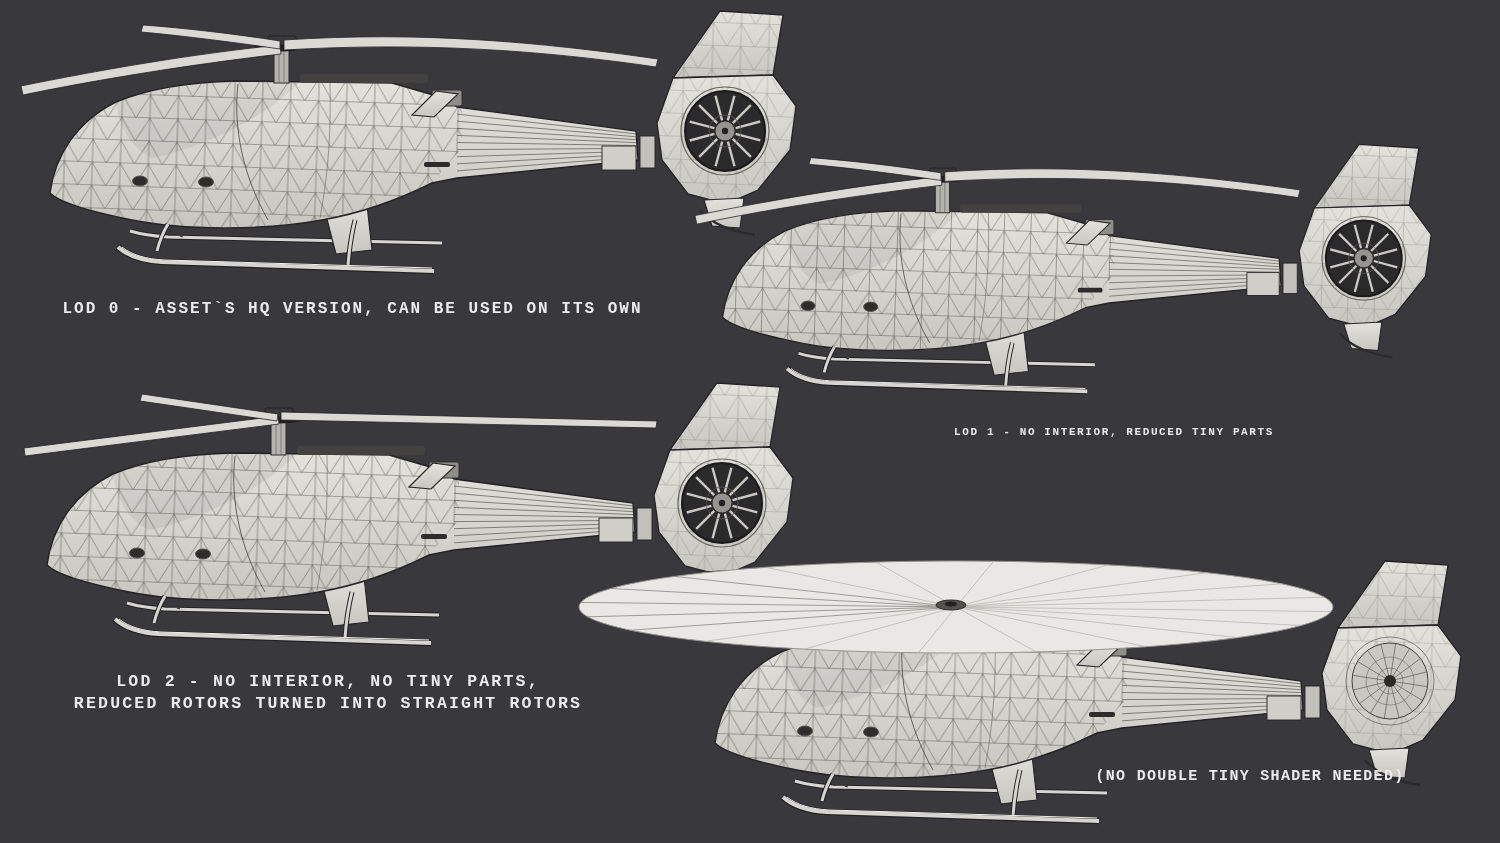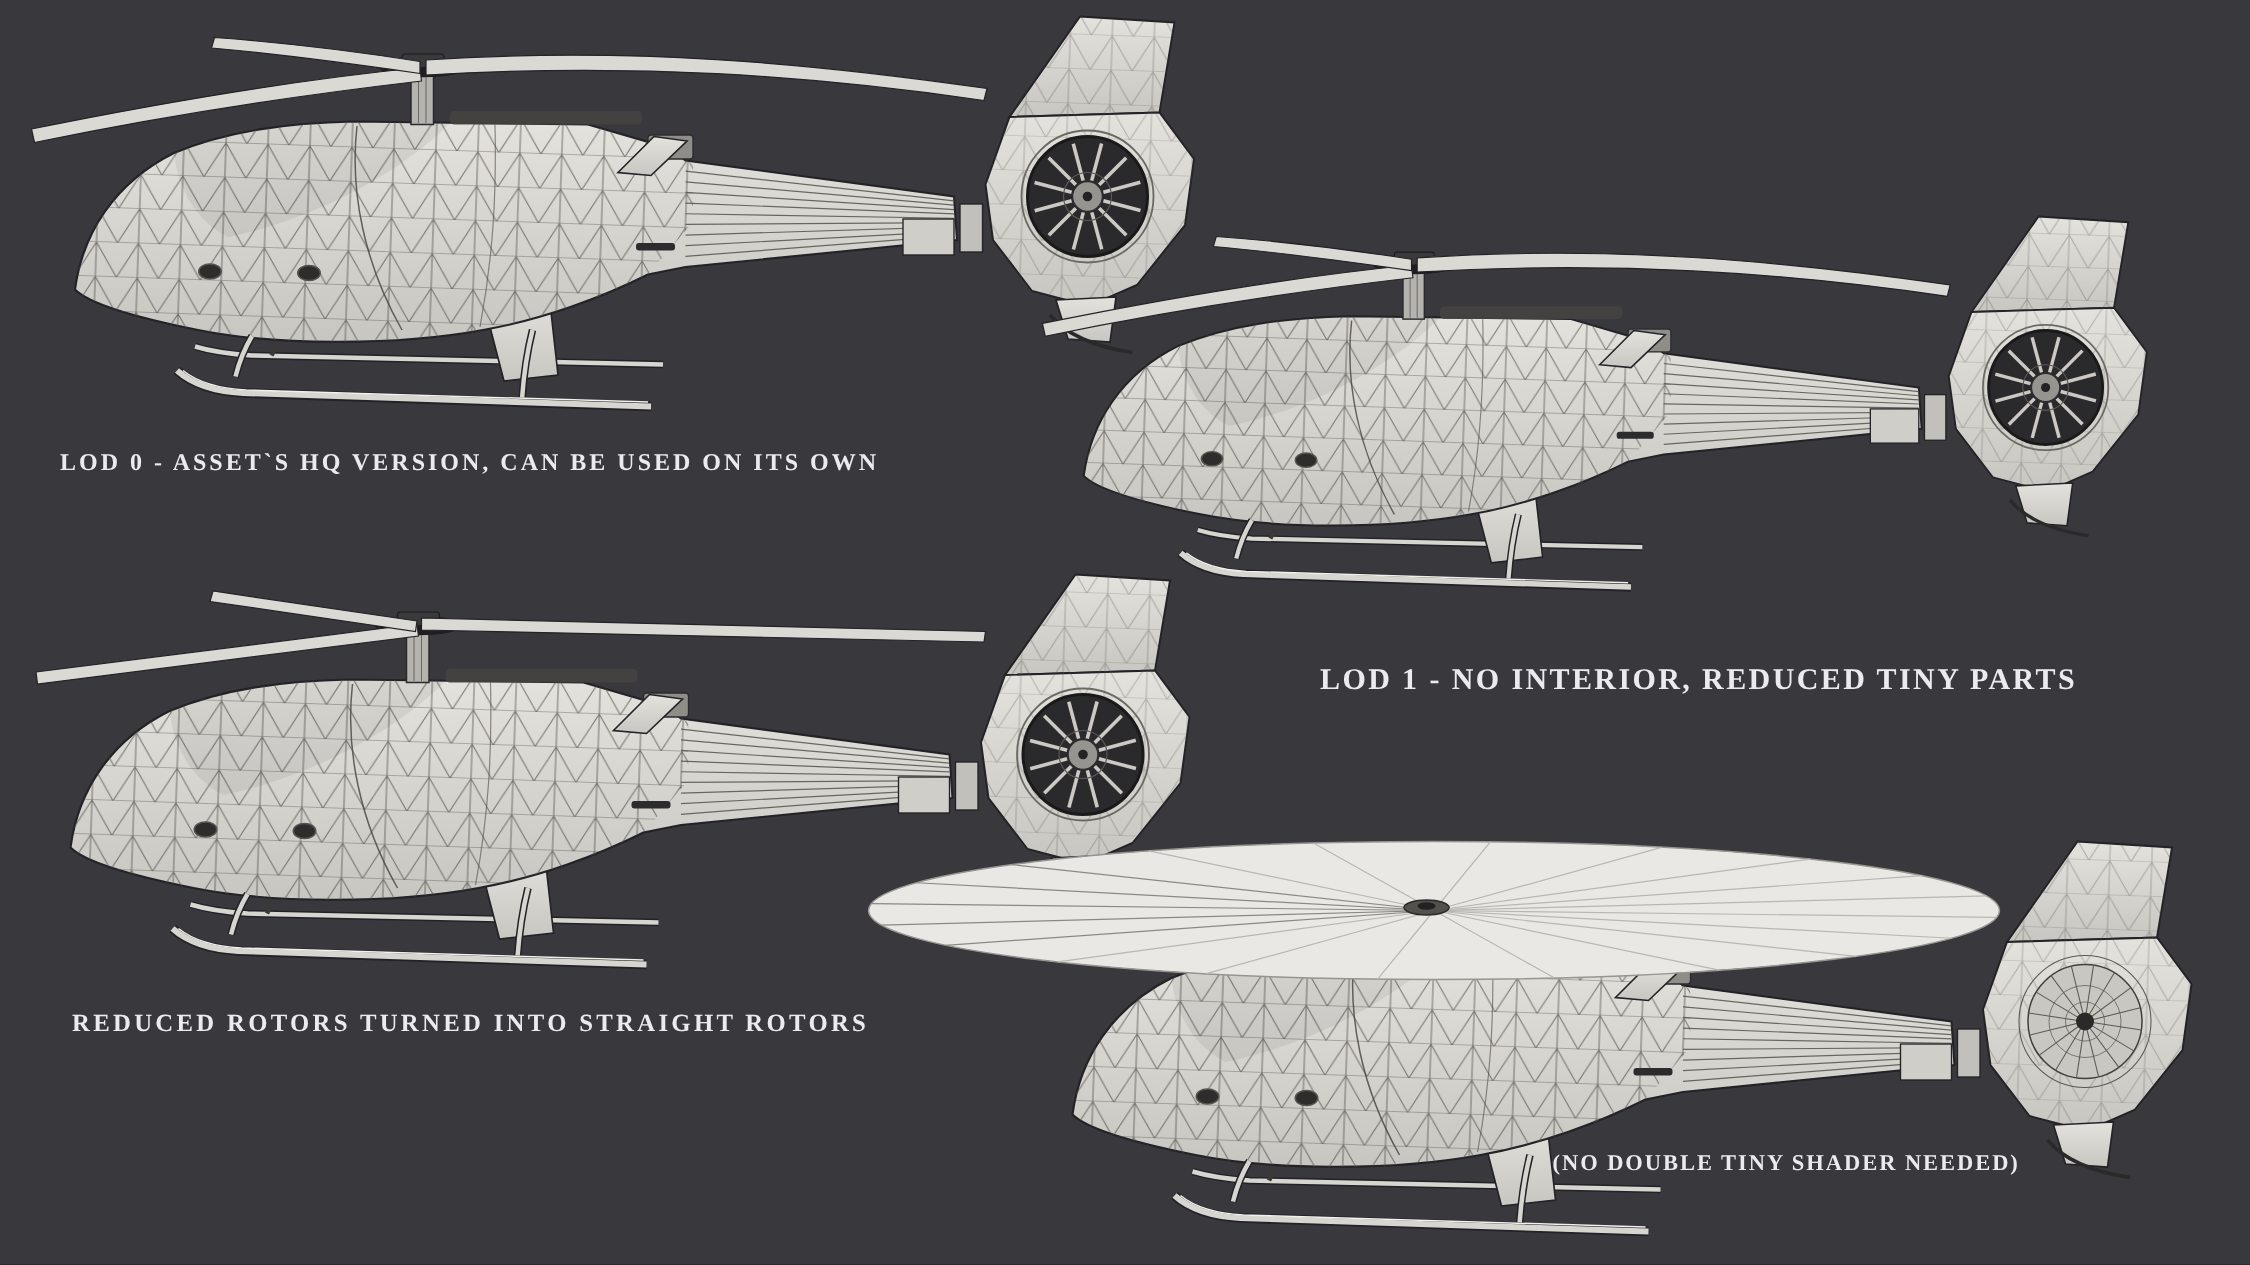--- a/index.html
+++ b/index.html
@@ -4,28 +4,28 @@
 <style>
   html,body{margin:0;padding:0;background:#222;}
   .stage{
     position:relative;width:1500px;height:843px;overflow:hidden;
     background:var(--bg,#39383c);
     font-family:"Liberation Sans",sans-serif;
   }
   .heli{position:absolute;}
   .heli svg{display:block;overflow:visible;}
   .caption{
-    position:absolute;text-align:left;
-    font-family:Liberation Serif, serif;
+    position:absolute;text-align:center;
+    font-family:Liberation Mono, monospace;
     font-weight:bold;
     color:var(--text,#ebeaec);
     white-space:nowrap;
   }
   .cap0{left:40px;top:300px;width:625px;font-size:16px;letter-spacing:2px;}
-  .cap1{left:880px;top:442px;width:468px;font-size:20px;letter-spacing:1.6px;}
+  .cap1{left:880px;top:426px;width:468px;font-size:11px;letter-spacing:1.6px;}
   .cap2{left:48px;top:671px;width:560px;font-size:16.5px;letter-spacing:2.2px;line-height:22px;}
   .cap3{left:1035px;top:769px;width:430px;font-size:15px;letter-spacing:1.3px;line-height:15.5px;}
 </style>
 </head>
 <body>
 
 <div class="stage">
 
   <div class="heli" id="heli-0" style="left:0px;top:-2px;width:840px;height:310px;">
       <svg viewBox="0 0 840 310" width="100%" height="100%" xmlns="http://www.w3.org/2000/svg">
@@ -457,19 +457,20 @@
 </svg>
     </div>
 
   <div class="caption cap0">
     <div>LOD 0 - ASSET`S HQ VERSION, CAN BE USED ON ITS OWN</div>
   </div>
   <div class="caption cap1">
     <div>LOD 1 - NO INTERIOR, REDUCED TINY PARTS</div>
   </div>
   <div class="caption cap2">
+    <div>LOD 2 - NO INTERIOR, NO TINY PARTS,</div>
     <div>REDUCED ROTORS TURNED INTO STRAIGHT ROTORS</div>
   </div>
   <div class="caption cap3">
     <div>(NO DOUBLE TINY SHADER NEEDED)</div>
   </div>
 
 </div>
 
 </body></html>

